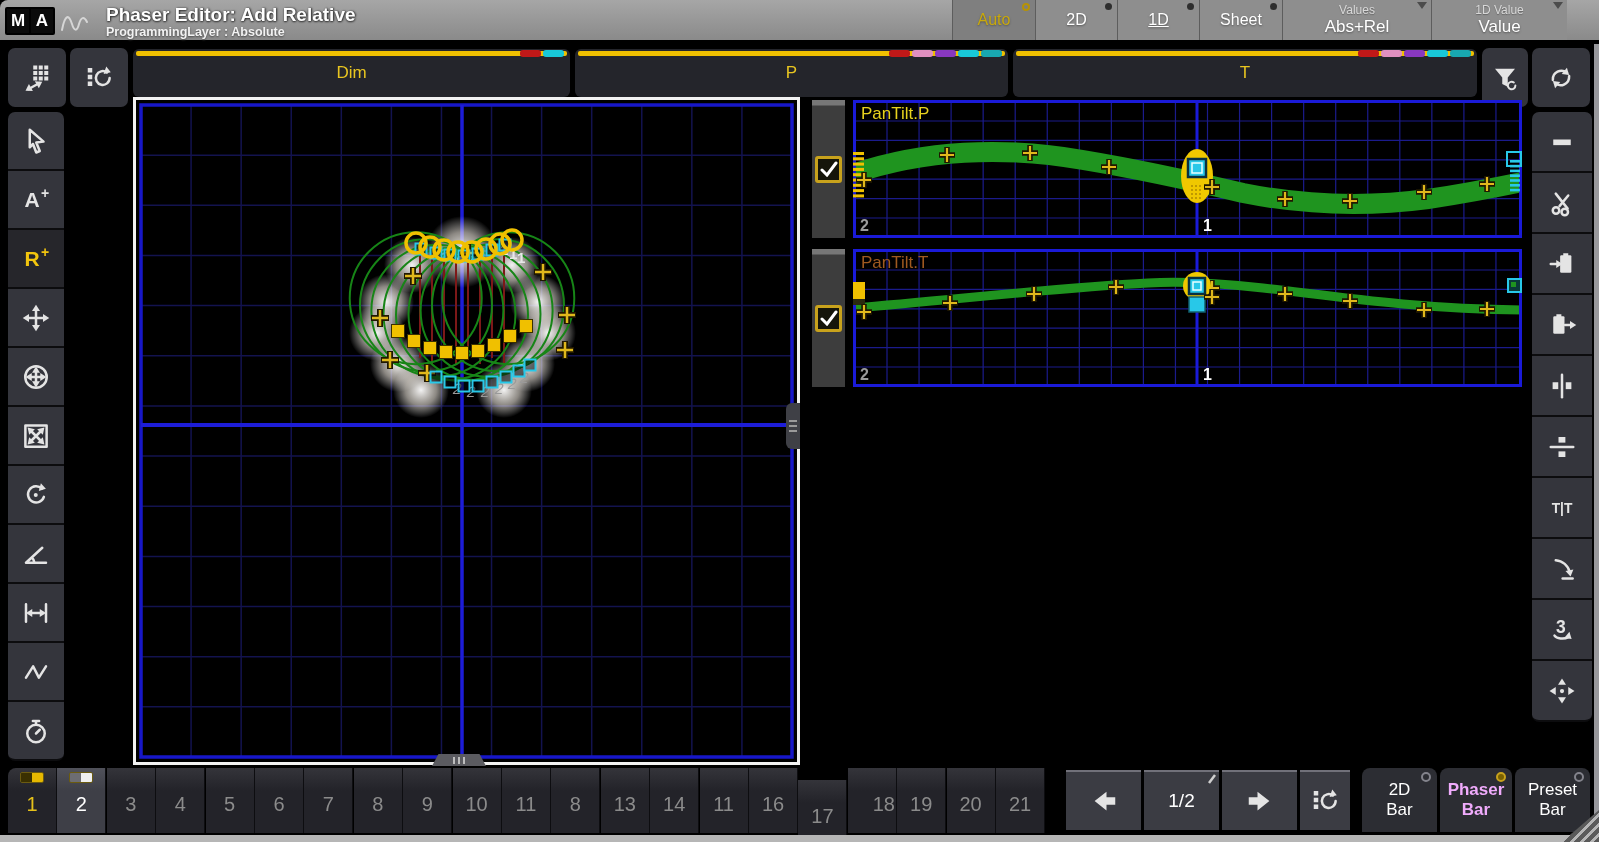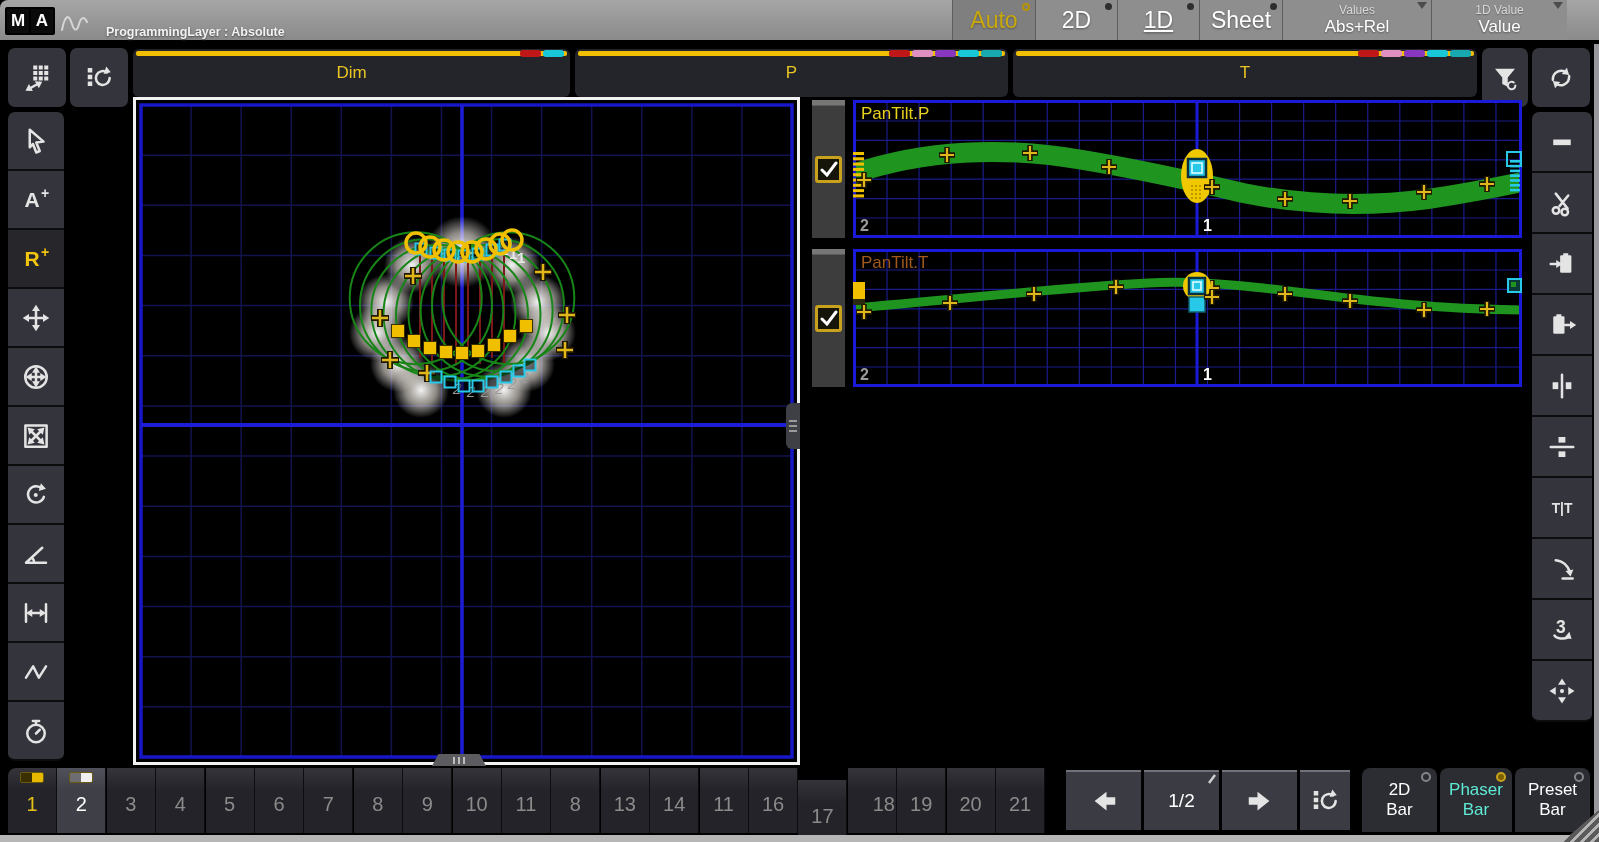--- a/index.html
+++ b/index.html
@@ -12,21 +12,21 @@
   #ma-logo{left:5px;top:7px;display:flex;gap:2px;background:#000;padding:2px;border-radius:2px;}
   #ma-logo span{display:block;width:22px;height:24px;background:#0a0a0a;color:#fff;
     font-weight:bold;font-size:17px;text-align:center;line-height:24px;}
   #wave-icon{left:60px;top:10px;}
   #win-title{left:106px;top:4px;font-size:19px;font-weight:bold;color:#fff;
     text-shadow:0 1px 2px #333,1px 0 2px #333;}
   #win-subtitle{left:106px;top:25px;font-size:12.5px;font-weight:bold;color:#f2f2f2;
     text-shadow:0 1px 2px #444;}
   #modeButtons{left:952px;top:0;height:40px;display:flex;}
   .modebtn{position:relative;height:40px;border-left:1px solid #5d5d5d;color:#fff;
-    font-size:23px;display:flex;align-items:center;justify-content:center;background:#8e8e8e;
+    font-size:16px;display:flex;align-items:center;justify-content:center;background:#8e8e8e;
     text-shadow:0 1px 2px #555;cursor:default;}
   .modebtn.active{background:#7f7f7f;color:#c9a90b;}
   .modebtn .dot{position:absolute;top:3px;right:5px;width:7px;height:7px;border-radius:50%;
     background:#2e2e2e;}
   .modebtn.active .dot{background:transparent;border:2px solid #b69205;width:4px;height:4px;}
   .dropbtn{position:relative;height:40px;border-left:1px solid #5d5d5d;background:#8e8e8e;
     display:flex;flex-direction:column;align-items:center;justify-content:center;}
   .dropbtn .lab{font-size:12px;color:#d8d8d8;text-shadow:0 1px 1px #666;line-height:13px;}
   .dropbtn .val{font-size:17px;color:#fff;text-shadow:0 1px 2px #555;line-height:19px;}
   .dropbtn .tri{position:absolute;top:2px;right:4px;width:0;height:0;
@@ -68,21 +68,21 @@
   .tab.secondTab{background:linear-gradient(#50515a,#3e3f47 35%);color:#fff;}
   .tabpill{position:absolute;top:4px;left:50%;transform:translateX(-50%);display:flex;
     border:1px solid #6b5b10;border-radius:2px;overflow:hidden;}
   .tabpill i{display:block;width:11px;height:9px;}
   .pagerbtn{position:absolute;top:4px;height:60px;background:#3b3c43;border-top:2px solid #71717a;
     box-sizing:border-box;display:flex;align-items:center;justify-content:center;color:#fff;font-size:19px;}
   .barbtn{position:absolute;top:2px;height:64px;border-radius:8px 8px 0 0;background:#2c2d33;
     color:#fff;font-size:17px;display:flex;flex-direction:column;align-items:center;justify-content:center;line-height:20px;}
   .barbtn .dot{position:absolute;top:4px;right:6px;width:6px;height:6px;border-radius:50%;
     border:2px solid #83838c;}
-  .barbtn.activeBar{color:#5eead4;}
+  .barbtn.activeBar{color:#f0abfc;font-weight:bold;}
   .barbtn.activeBar .dot{border-color:#c8a21c;background:#7a6100;}
   #bottom-strip{left:0;top:835px;width:1599px;height:7px;background:#b6b6b6;}
   #right-strip{left:1594px;top:44px;width:5px;height:791px;background:#98989c;}
   #resize-handle{left:1562px;top:810px;width:37px;height:32px;
     background:repeating-linear-gradient(135deg,#b5b5b5 0 3px,#5a5a5a 3px 7px);
     clip-path:polygon(100% 0,0 100%,100% 100%);}
   svg{display:block;}
   text{font-family:"Liberation Sans",sans-serif;}
 </style>
 </head>
@@ -91,20 +91,21 @@
 <div id="root">
 
   <div id="titlebar" class="abs">
     <div id="ma-logo" class="abs">
         <span>M</span>
         <span>A</span>
       </div>
     <svg id="wave-icon" class="abs" width="30" height="24" viewBox="0 0 30 24">
       <path d="M2,20 C5,4 9,4 12,14 C14,21 17,22 19,14 C21,7 24,6 27,12" fill="none" stroke="#d6d6d6" stroke-width="2" stroke-linecap="round"></path>
     </svg>
+    <div id="win-title" class="abs">Phaser Editor: Add Relative</div>
     <div id="win-subtitle" class="abs">ProgrammingLayer : Absolute</div>
     <div id="modeButtons" class="abs">
         <div class="modebtn active" style="width: 82px;">
           <span>Auto</span>
           <i class="dot"></i>
         </div>
         <div class="modebtn" style="width: 81px;">
           <span>2D</span>
           <i class="dot"></i>
         </div>

